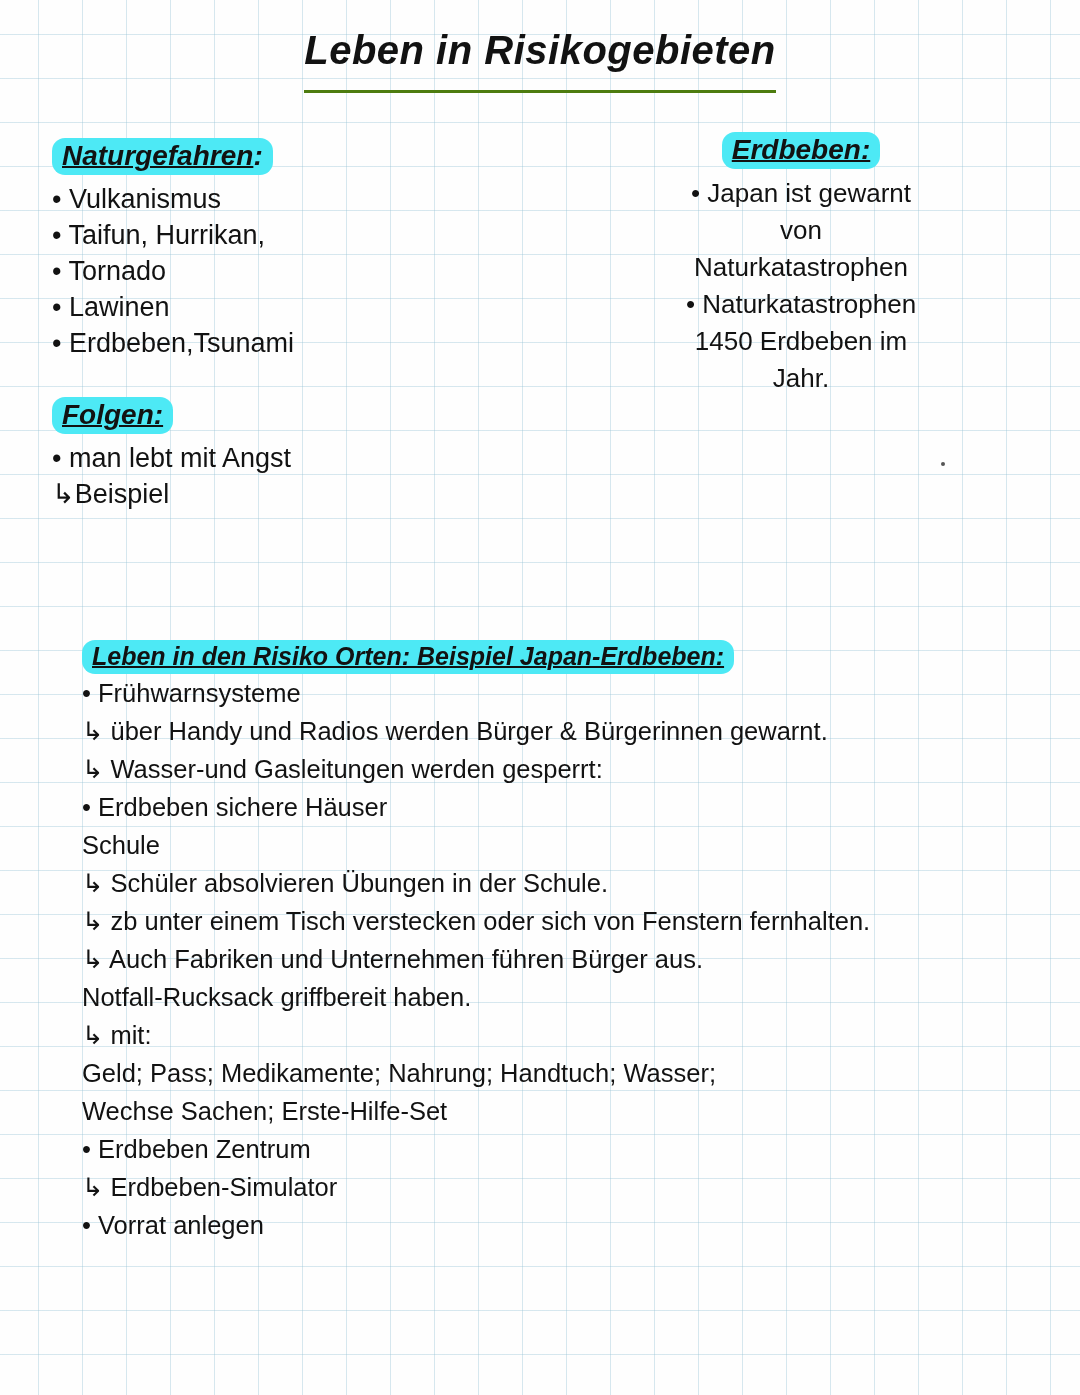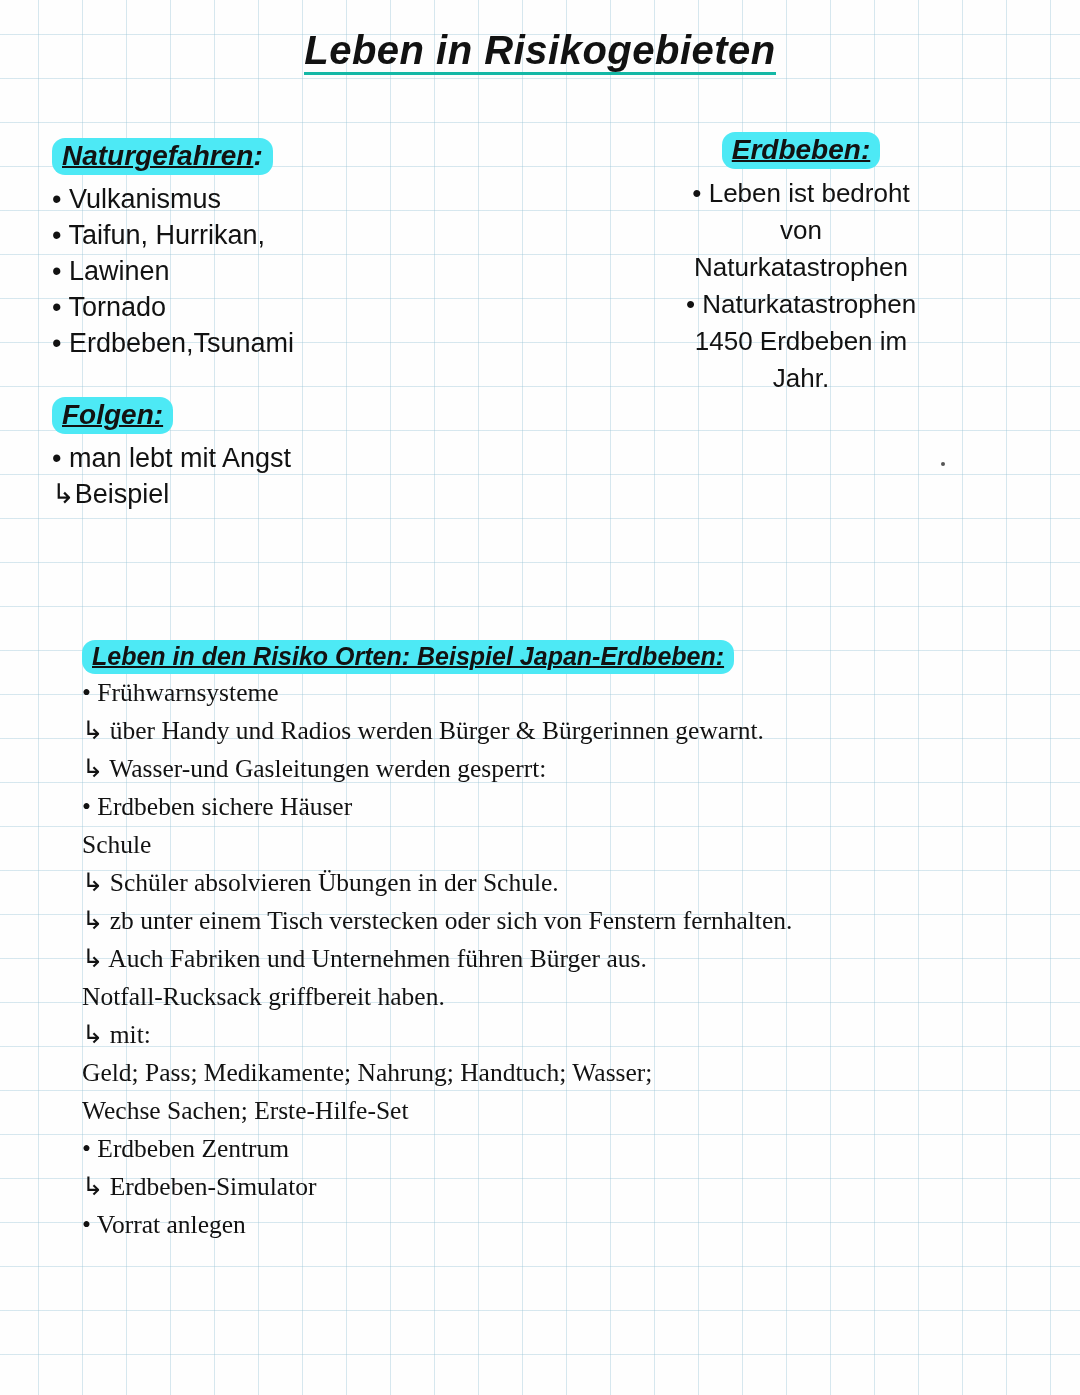--- a/index.html
+++ b/index.html
@@ -36,22 +36,22 @@
     top: 28px;
     left: 0;
     width: 100%;
     text-align: center;
     font-size: 40px;
     font-weight: bold;
     font-style: italic;
     letter-spacing: 0.5px;
   }
   .title span {
-    border-bottom: 3px solid #14b8a6;
-    padding-bottom: 0;
+    border-bottom: 3px solid #4d7c0f;
+    padding-bottom: 18px;
   }
 
   .hl {
     background: #4de9f5;
     border-radius: 13px;
     padding: 2px 10px 3px 10px;
     display: inline-block;
     font-weight: bold;
     font-style: italic;
   }
@@ -97,21 +97,20 @@
     top: 640px;
     width: 960px;
   }
   .block-bottom .head {
     font-size: 25px;
   }
   .block-bottom .line {
     font-size: 25.5px;
     line-height: 38px;
     white-space: normal;
-    font-family: Liberation Serif, serif;
   }
   .stray-dot {
     position: absolute;
     left: 941px;
     top: 462px;
     width: 4px;
     height: 4px;
     background: #555;
     border-radius: 50%;
   }
@@ -128,37 +127,37 @@
   </div>
 
   <div class="col-left">
 
     <div class="section-head">
       <span class="hl"><u>Naturgefahren</u><span>:</span></span>
     </div>
 
     <div class="line bullet-dot">Vulkanismus</div>
     <div class="line bullet-dot">Taifun, Hurrikan,</div>
+    <div class="line bullet-dot">Tornado</div>
     <div class="line bullet-dot">Lawinen</div>
-    <div class="line bullet-dot">Tornado</div>
     <div class="line bullet-dot">Erdbeben,Tsunami</div>
 
     <div class="section-head" style="margin-top:36px;">
       <span class="hl"><u>Folgen:</u></span>
     </div>
 
     <div class="line bullet-dot">man lebt mit Angst</div>
     <div class="line arrow">Beispiel</div>
   </div>
 
   <div class="col-right">
     <div class="section-head">
       <span class="hl"><u>Erdbeben:</u></span>
     </div>
-    <div class="right-line">• Leben ist bedroht</div>
+    <div class="right-line">• Japan ist gewarnt</div>
     <div class="right-line">von</div>
     <div class="right-line">Naturkatastrophen</div>
     <div class="right-line">• Naturkatastrophen</div>
     <div class="right-line">1450 Erdbeben im</div>
     <div class="right-line">Jahr.</div>
   </div>
 
   <div class="stray-dot"></div>
 
   <div class="block-bottom">

